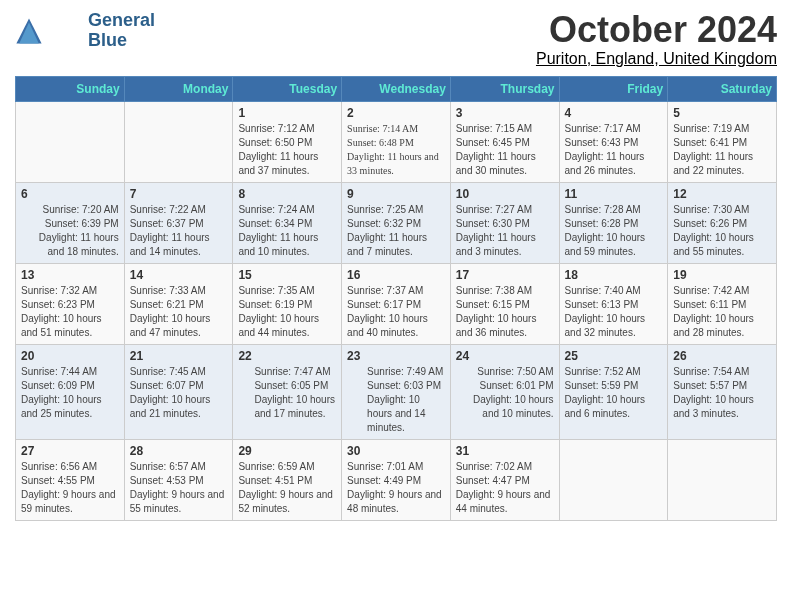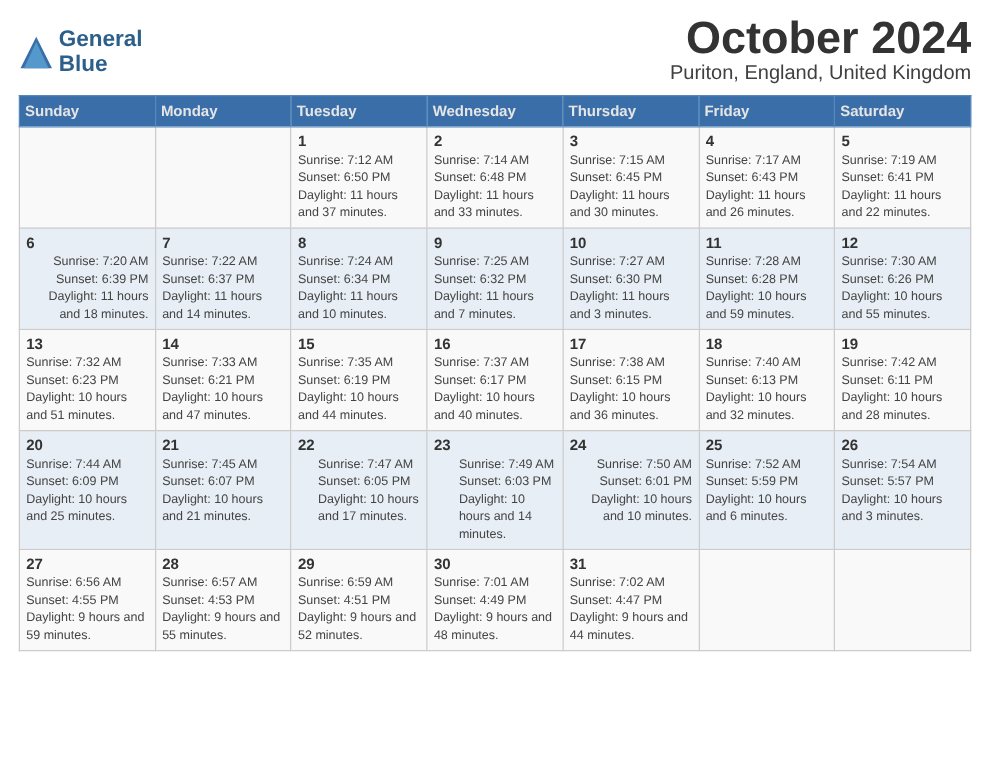--- a/index.html
+++ b/index.html
@@ -12,21 +12,22 @@
     }
     .header-area {
       display: flex;
       justify-content: space-between;
       align-items: flex-start;
       margin-bottom: 8px;
     }
     .logo {
       display: flex;
       align-items: center;
-      margin-top: 12px;
+      margin-top: 1px;
+      gap: 41px;
     }
     .logo-text {
       font-size: 18px;
       font-weight: bold;
       color: #2c5f8a;
       line-height: 1.1;
     }
     .logo-icon {
       width: 28px;
       height: 28px;
@@ -36,34 +37,35 @@
       text-align: right;
     }
     .month-title {
       font-size: 36px;
       font-weight: bold;
       color: #333;
       line-height: 1.1;
     }
     .location {
       font-size: 16px;
-      color: #404040;
+      color: #000000;
+      text-decoration: underline;
     }
     table {
       width: 100%;
       border-collapse: collapse;
       table-layout: fixed;
     }
     thead tr th {
       background-color: #3a6ea8;
-      color: #e5e5e5;
+      color: #5eead4;
       font-size: 12px;
       font-weight: bold;
       padding: 5px 4px;
-      text-align: left;
+      text-align: right;
       border: 1px solid #5588bb;
     }
     tbody tr td {
       vertical-align: top;
       border: 1px solid #ccc;
       padding: 4px 5px;
       font-size: 10.5px;
       color: #333;
       height: 80px;
     }
@@ -125,21 +127,21 @@
         <td class="empty-cell"></td>
         <td class="empty-cell"></td>
         <td>
           <span class="day-num">1</span>
           <div class="day-info" style="white-space: pre-line;">Sunrise: 7:12 AM
 Sunset: 6:50 PM
 Daylight: 11 hours and 37 minutes.</div>
         </td>
         <td>
           <span class="day-num">2</span>
-          <div class="day-info" style="white-space: pre-line;">Sunrise: 7:14 AM
+          <div class="day-info" style="white-space: pre-line; font-family: Liberation Serif, serif;">Sunrise: 7:14 AM
 Sunset: 6:48 PM
 Daylight: 11 hours and 33 minutes.</div>
         </td>
         <td>
           <span class="day-num">3</span>
           <div class="day-info" style="white-space: pre-line;">Sunrise: 7:15 AM
 Sunset: 6:45 PM
 Daylight: 11 hours and 30 minutes.</div>
         </td>
         <td>

